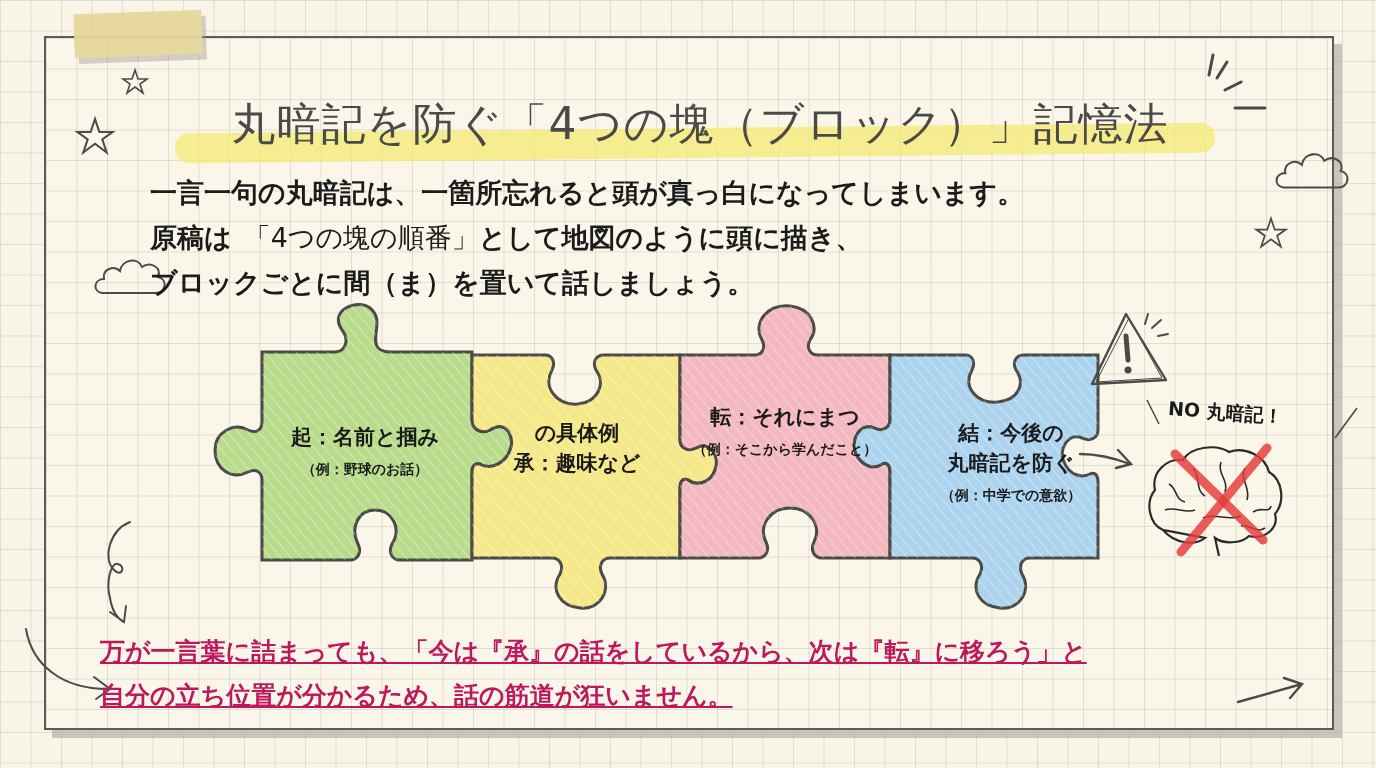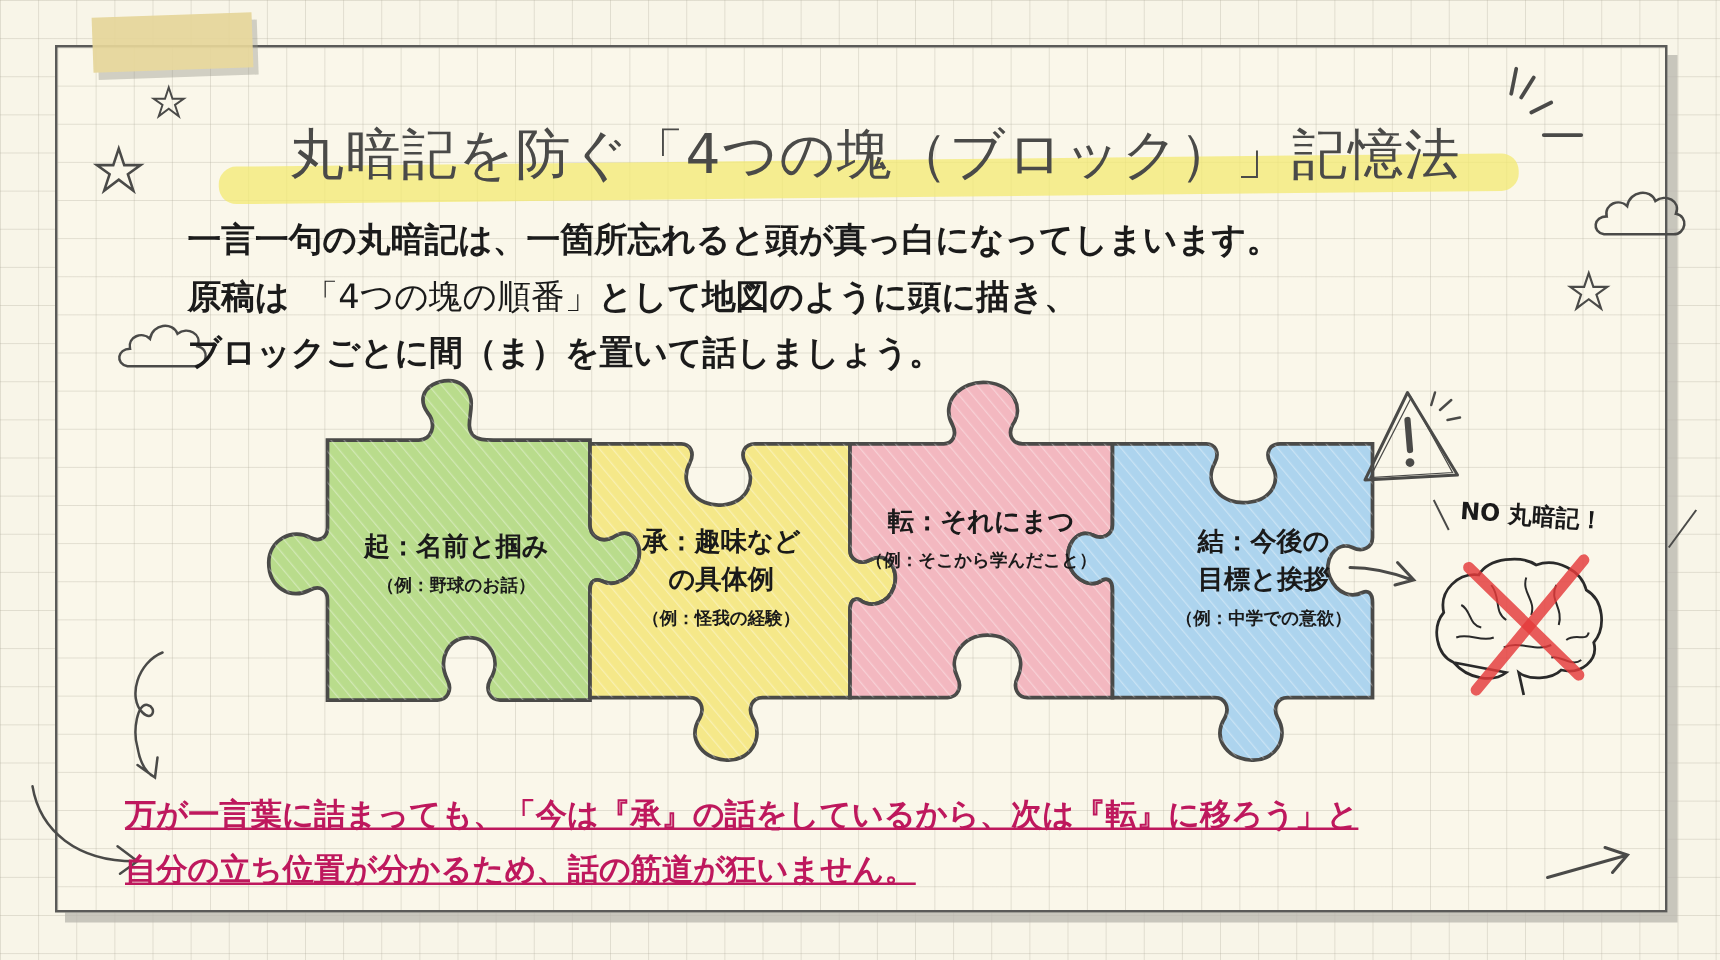--- a/index.html
+++ b/index.html
@@ -100,31 +100,30 @@
 
     <path d="M680 55 L755 55 C762 55 766 62 762 70 C752 88 768 104 788 102 C808 100 816 84 806 70 C802 62 806 55 814 55 L888 55 L888 130 C888 138 880 142 872 138 C858 132 848 150 854 162 C860 176 872 178 880 174 C884 172 888 174 888 182 L888 258 L820 258 C812 258 808 266 812 274 C822 290 810 310 790 308 C770 306 760 290 770 274 C774 266 770 258 762 258 L680 258 L680 172 C680 164 676 162 672 164 C664 170 652 166 646 154 C640 140 650 122 664 128 C672 132 680 128 680 120 Z" fill="#add4ee" stroke="#4a4a48" stroke-width="3"></path>
     <path d="M680 55 L755 55 C762 55 766 62 762 70 C752 88 768 104 788 102 C808 100 816 84 806 70 C802 62 806 55 814 55 L888 55 L888 130 C888 138 880 142 872 138 C858 132 848 150 854 162 C860 176 872 178 880 174 C884 172 888 174 888 182 L888 258 L820 258 C812 258 808 266 812 274 C822 290 810 310 790 308 C770 306 760 290 770 274 C774 266 770 258 762 258 L680 258 L680 172 C680 164 676 162 672 164 C664 170 652 166 646 154 C640 140 650 122 664 128 C672 132 680 128 680 120 Z" fill="url(#hatch)"></path>
   </svg>
 
   <div class="piece-text" style="left:50px;top:122px;width:210px;">
     <span class="main">起：名前と掴み</span>
     <span class="ex">（例：野球のお話）</span>
   </div>
   <div class="piece-text" style="left:262px;top:118px;width:210px;">
+    <span class="main" style="margin-top:0">の具体例</span>
     <span class="main">承：趣味など</span>
-    <span class="main" style="margin-top:0">の具体例</span>
-    <span class="ex">（例：怪我の経験）</span>
   </div>
   <div class="piece-text" style="left:465px;top:102px;width:220px;">
     <span class="main">転：それにまつ</span>
     <span class="ex">（例：そこから学んだこと）</span>
   </div>
   <div class="piece-text" style="left:696px;top:118px;width:210px;">
     <span class="main">結：今後の</span>
-    <span class="main">目標と挨拶</span>
+    <span class="main">丸暗記を防ぐ</span>
     <span class="ex">（例：中学での意欲）</span>
   </div>
 </div>
 
 <svg class="deco" style="left:1088px;top:308px" width="90" height="82" viewBox="0 0 90 82">
   <path d="M38 6 L4 76 L78 72 Z" fill="none" stroke="#4a4a48" stroke-width="2.4" stroke-linejoin="round"></path>
   <path d="M41 10 L8 74 L74 70 Z" fill="none" stroke="#4a4a48" stroke-width="1"></path>
   <line x1="38" y1="28" x2="40" y2="52" stroke="#4a4a48" stroke-width="5" stroke-linecap="round"></line>
   <circle cx="40" cy="62" r="3.5" fill="#4a4a48"></circle>
   <g stroke="#4a4a48" stroke-width="2" stroke-linecap="round">

